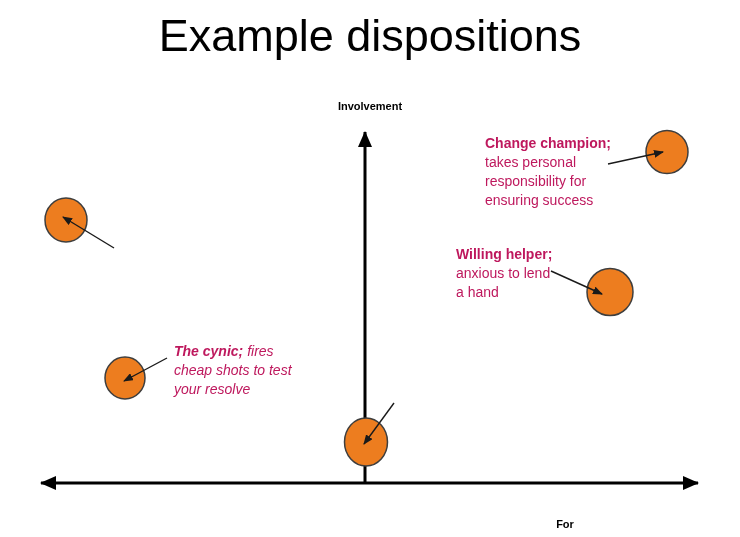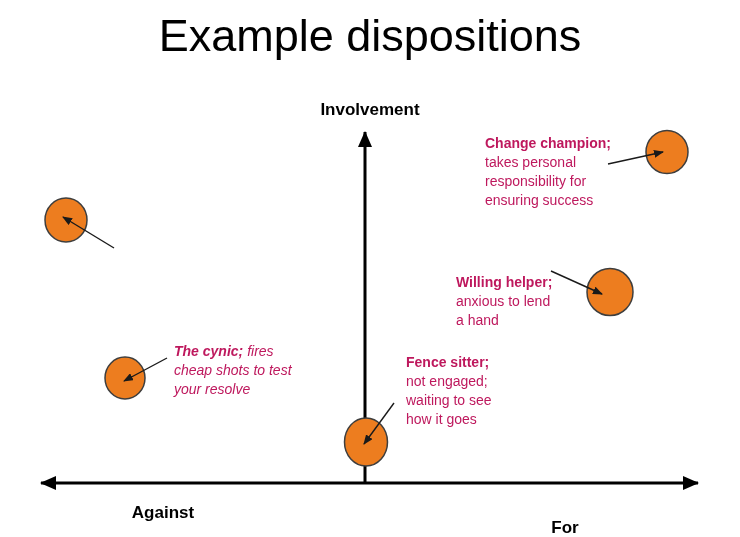--- a/index.html
+++ b/index.html
@@ -40,39 +40,39 @@
   .connector {
     stroke: #1a1a1a;
     stroke-width: 1.4;
   }
   .marker {
     stroke: #3e3e3e;
     stroke-width: 1.5;
   }
   .axis-label {
     position: absolute;
-    font-size: 17px;
+    font-size: 11px;
     font-weight: 700;
     color: #000000;
     text-align: center;
   }
   .axis-label.involvement { left: 270px; top: 100px; width: 200px; }
   .axis-label.against     { left: 83px;  top: 503px; width: 160px; }
   .axis-label.for         { left: 485px; top: 518px; width: 160px; }
   .note {
     position: absolute;
     font-size: 14px;
     line-height: 19px;
     color: #be185d;
     white-space: pre-line;
   }
   .note b { font-weight: 700; }
   .note.change-champion { left: 485px; top: 134px; width: 150px; }
   .note.enemy           { left: 116px; top: 239px; width: 160px; }
-  .note.willing-helper  { left: 456px; top: 245px; width: 140px; margin-top: 28px; }
+  .note.willing-helper  { left: 456px; top: 245px; width: 140px; }
   .note.cynic           { left: 174px; top: 342px; width: 160px; font-style: italic; }
   .note.fence-sitter    { left: 406px; top: 353px; width: 130px; }
 </style>
 </head>
 <body>
 
 <div class="slide">
 
   <div class="slide-title">Example dispositions</div>
 
@@ -97,35 +97,30 @@
     <ellipse class="marker" cx="366" cy="442" rx="21.5" ry="24" fill="#ED7D1F"></ellipse>
 
     <line class="connector" x1="608" y1="164" x2="663" y2="152" marker-end="url(#small-head)"></line>
     <line class="connector" x1="114" y1="248" x2="63" y2="217" marker-end="url(#small-head)"></line>
     <line class="connector" x1="551" y1="271" x2="602" y2="294" marker-end="url(#small-head)"></line>
     <line class="connector" x1="167" y1="358" x2="124" y2="381" marker-end="url(#small-head)"></line>
     <line class="connector" x1="394" y1="403" x2="364" y2="444" marker-end="url(#small-head)"></line>
   </svg>
 
   <div class="axis-label involvement">Involvement</div>
-  <div class="axis-label against">Against</div>
   <div class="axis-label for">For</div>
 
   <div class="note change-champion"><b>Change champion;</b><span>
 takes personal
 responsibility for
 ensuring success</span></div>
 
 
   <div class="note willing-helper"><b>Willing helper;</b><span>
 anxious to lend
 a hand</span></div>
 
   <div class="note cynic"><b>The cynic;</b><span> fires
 cheap shots to test
 your resolve</span></div>
 
-  <div class="note fence-sitter"><b>Fence sitter;</b><span>
-not engaged;
-waiting to see
-how it goes</span></div>
 
 </div>
 
 </body></html>

